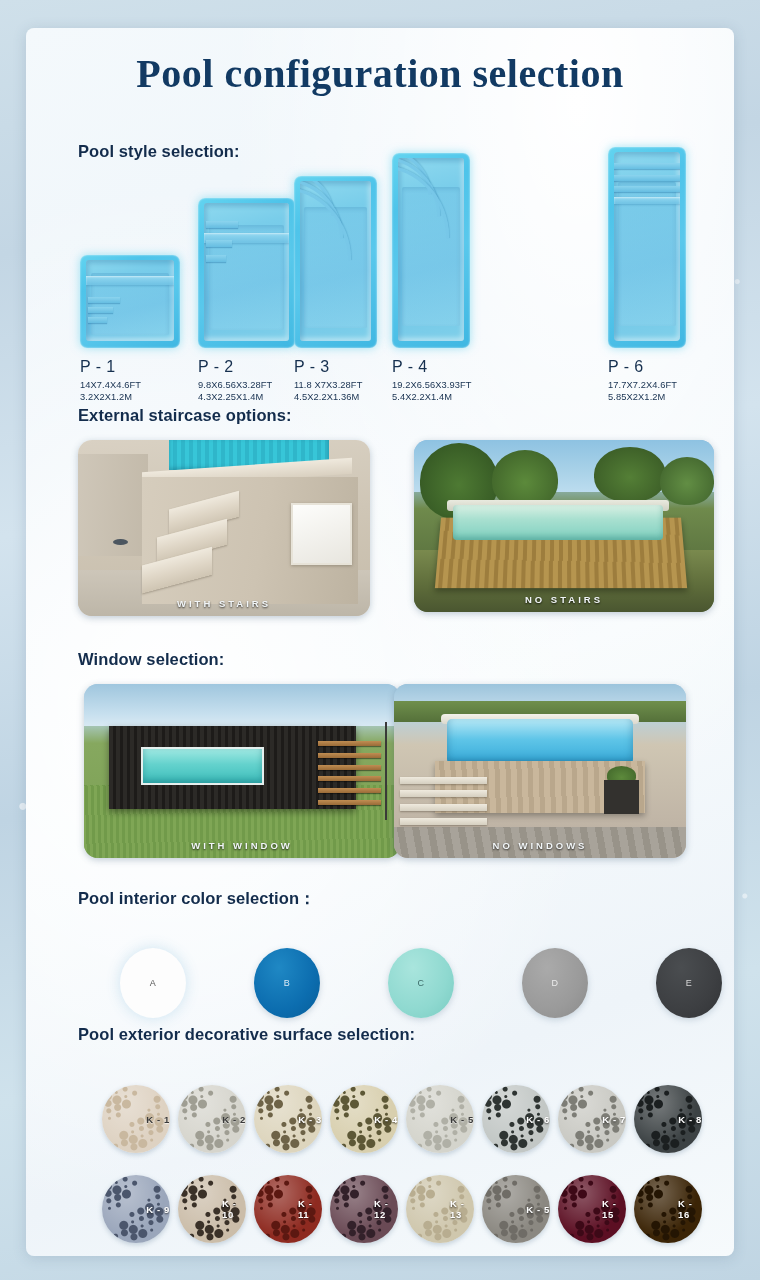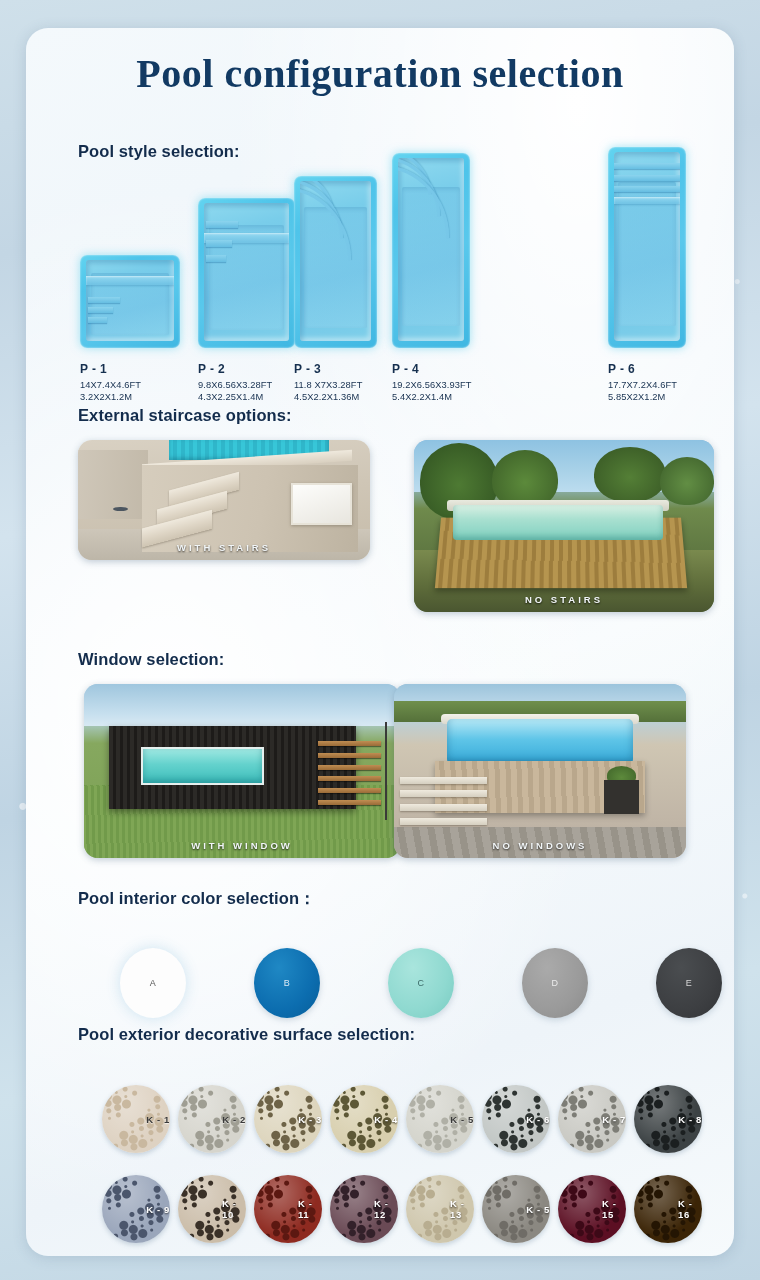--- a/index.html
+++ b/index.html
@@ -38,21 +38,21 @@
     height: 1280px;
   }
 
   
   .card {
     position: absolute;
     left: 26px;
     top: 28px;
     width: 708px;
     height: 1228px;
-    border-radius: 22px;
+    border-radius: 8px;
     background:
       radial-gradient(ellipse at 78% 6%, #ffffff 0%, rgba(255,255,255,0) 45%),
       radial-gradient(ellipse at 20% 55%, #ffffff 0%, rgba(255,255,255,0) 55%),
       linear-gradient(160deg, #f4f9fc 0%, #eef5fa 30%, #f7fbfd 55%, #eef4f9 80%, #f6fafc 100%);
     box-shadow: 0 2px 14px rgba(60,90,120,.18);
     overflow: hidden;
   }
 
   
   .title {
@@ -139,22 +139,22 @@
     border-top-right-radius: 100%;
     box-shadow: 1px -1px 1px rgba(30,110,160,.18);
   }
   .pool-label {
     position: absolute;
     bottom: -56px;
     left: 0;
     white-space: nowrap;
   }
   .pool-code {
-    font-size: 12px;
-    font-weight: bold;
+    font-size: 16px;
+    font-weight: normal;
     color: #16304f;
     letter-spacing: .4px;
     margin-bottom: 3px;
   }
   .pool-dim {
     font-size: 9.3px;
     color: #16304f;
     line-height: 1.35;
     letter-spacing: .1px;
   }
@@ -436,21 +436,21 @@
         <div class="pool-label">
           <div class="pool-code">P - 6</div>
           <div class="pool-dim">17.7X7.2X4.6FT</div>
           <div class="pool-dim">5.85X2X1.2M</div>
         </div>
       </div>
     </div>
 
     <div class="heading" style="top:378px;">External staircase options:</div>
 
-    <div class="photo" style="left:52px; top:412px; width:292px; height:120px;">
+    <div class="photo" style="left:52px; top:412px; width:292px; height:176px;">
       <div class="ph p1">
         <div class="p1-water"></div>
         <div class="p1-left"></div>
         <div class="p1-floor"></div>
         <div class="p1-coping"></div>
         <div class="p1-box"></div>
         <div class="p1-drain"></div>
         <div class="p1-step" style="left:31%; top:34%; width:24%; height:15%; transform:skewY(-15deg);"></div>
         <div class="p1-step" style="left:27%; top:50%; width:24%; height:15%; transform:skewY(-15deg);"></div>
         <div class="p1-step" style="left:22%; top:66%; width:24%; height:16%; transform:skewY(-15deg);"></div>

